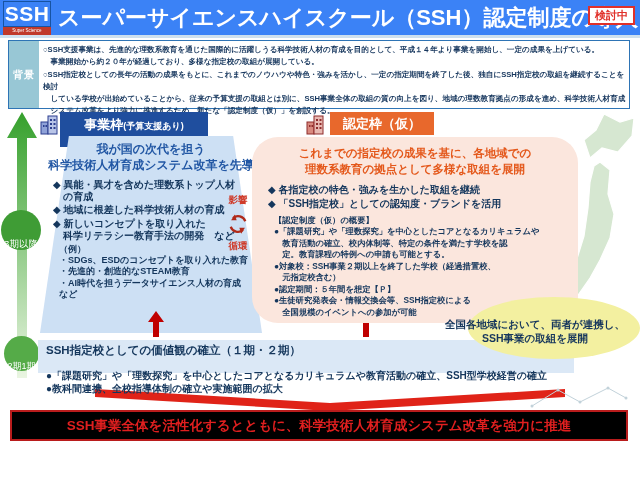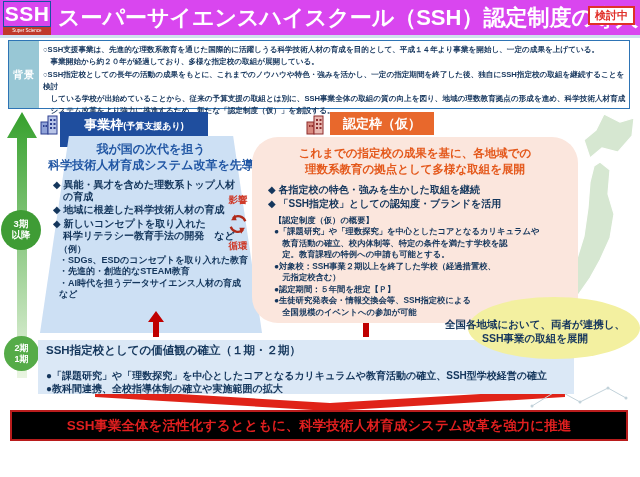--- a/index.html
+++ b/index.html
@@ -5,36 +5,36 @@
   * { margin:0; padding:0; box-sizing:border-box; }
   html,body { background:#e8e8e8; }
   .page {
     position:relative; width:640px; height:477px; background:#ffffff;
     font-family:"Liberation Sans","DejaVu Sans",sans-serif; overflow:hidden;
     margin:0 auto;
   }
   .prewrap { white-space:pre-wrap; }
 
   
-  .header { position:absolute; left:0; top:0; width:640px; height:35px; background:#d946ef; }
+  .header { position:absolute; left:0; top:0; width:640px; height:35px; background:#3b82f6; }
   .header-strip { position:absolute; left:0; top:35px; width:640px; height:3px; background:#cfe0ee; }
   .logo { position:absolute; left:3px; top:1px; width:48px; height:33px; }
   .logo-ssh { display:block; color:#fff; font-weight:bold; font-size:21px; line-height:24px; text-align:center; letter-spacing:0.5px; border:1px solid #1753a2; }
   .logo-sub { display:block; height:8px; background:#c0392b; color:#fff; font-size:4.5px; line-height:8px; text-align:center; overflow:hidden; }
   .slide-title { position:absolute; left:58px; top:0; height:25px; line-height:35px; color:#fff; font-weight:bold; font-size:22px; white-space:nowrap; }
   .badge { position:absolute; right:5px; top:6px; border:2px solid #e0302a; background:#fff; color:#e0302a; font-weight:bold; font-size:11px; padding:1px 5px; line-height:1.2; }
 
   
   .bg-box { position:absolute; left:8px; top:40px; width:622px; height:69px; border:1px solid #2e74b5; background:#fff; }
   .bg-label { position:absolute; left:0; top:0; bottom:0; width:30px; background:#98c7d5; color:#fff; display:flex; align-items:center; justify-content:center; font-size:10px; font-weight:bold; letter-spacing:1px; }
   .bg-text { position:absolute; left:34px; right:3px; top:3px; font-size:7.6px; font-weight:bold; color:#17375e; line-height:1.62; }
 
   
   .timeline-arrow { position:absolute; left:5px; top:112px; }
-  .phase-badge { position:absolute; border-radius:50%; color:#fff; font-weight:bold; text-align:center; display:flex; flex-direction:column; justify-content:center; line-height:1.15; }
+  .phase-badge { position:absolute; border-radius:50%; color:#fff; font-weight:normal; text-align:center; display:flex; flex-direction:row; justify-content:center; line-height:1.15;align-items:flex-end; }
   .phase-upper { left:1px; top:210px; width:40px; height:40px; background:#3f9c35; font-size:9.5px; }
   .phase-lower { left:4px; top:336px; width:35px; height:35px; background:#55ab48; font-size:9px; }
 
   
   .biz-header { position:absolute; left:60px; top:112px; width:148px; height:35px; background:#1f4e9e; color:#fff; text-align:center; line-height:23px; white-space:nowrap; }
   .biz-header .big { font-size:13px; font-weight:bold; }
   .biz-header .small { font-size:9px; font-weight:bold; }
   .biz-bg { position:absolute; left:40px; top:136px; width:222px; height:197px; background:#cde0f4; clip-path:polygon(13% 0, 87% 0, 100% 100%, 0 100%); }
   .biz-title { position:absolute; left:40px; top:142px; width:222px; text-align:center; color:#2257a4; font-weight:bold; font-size:12px; line-height:1.32; }
   .biz-bullets { position:absolute; left:53px; top:179px; width:206px; color:#14365c; font-weight:bold; font-size:10px; line-height:1.22; }
@@ -54,21 +54,21 @@
   .cert-title { margin:9px 4px 0; text-align:center; color:#e4581b; font-weight:bold; font-size:11.5px; line-height:1.35; }
   .cert-bullets { margin:6px 0 0 16px; color:#14365c; font-weight:bold; font-size:10px; line-height:1.35; }
   .cert-overview { margin:5px 8px 0 22px; color:#14365c; font-weight:bold; font-size:8.3px; line-height:1.38; }
 
   
   .japan-map { position:absolute; left:544px; top:110px; z-index:0; }
   .highlight-ellipse { position:absolute; left:468px; top:297px; width:172px; height:62px; background:#f3f0a0; border-radius:50%; z-index:2; }
   .map-note { position:absolute; left:432px; top:317px; width:206px; text-align:center; color:#16365c; font-weight:bold; font-size:10.5px; line-height:1.35; z-index:3; }
 
   
-  .base-box { position:absolute; left:38px; top:340px; width:536px; height:54px; background:#dbe8f6; padding:3px 8px; z-index:1; }
+  .base-box { position:absolute; left:38px; top:340px; width:536px; height:33px; background:#dbe8f6; padding:3px 8px; z-index:1; }
   .base-title { color:#14365c; font-weight:bold; font-size:11.5px; line-height:1.25; }
   .base-items { color:#14365c; font-weight:bold; font-size:10px; line-height:1.3;margin-top:12px; }
 
   
   .chevron { position:absolute; left:95px; top:389px; z-index:0; }
   .decoration { position:absolute; left:530px; top:386px; z-index:0; }
   .banner { position:absolute; left:10px; top:410px; width:618px; height:31px; background:#000000; border:2px solid #b91c1c; display:flex; align-items:center; justify-content:center; color:#e01f1f; font-weight:bold; font-size:13.5px; z-index:2; }
 </style>
 </head>
 <body>

